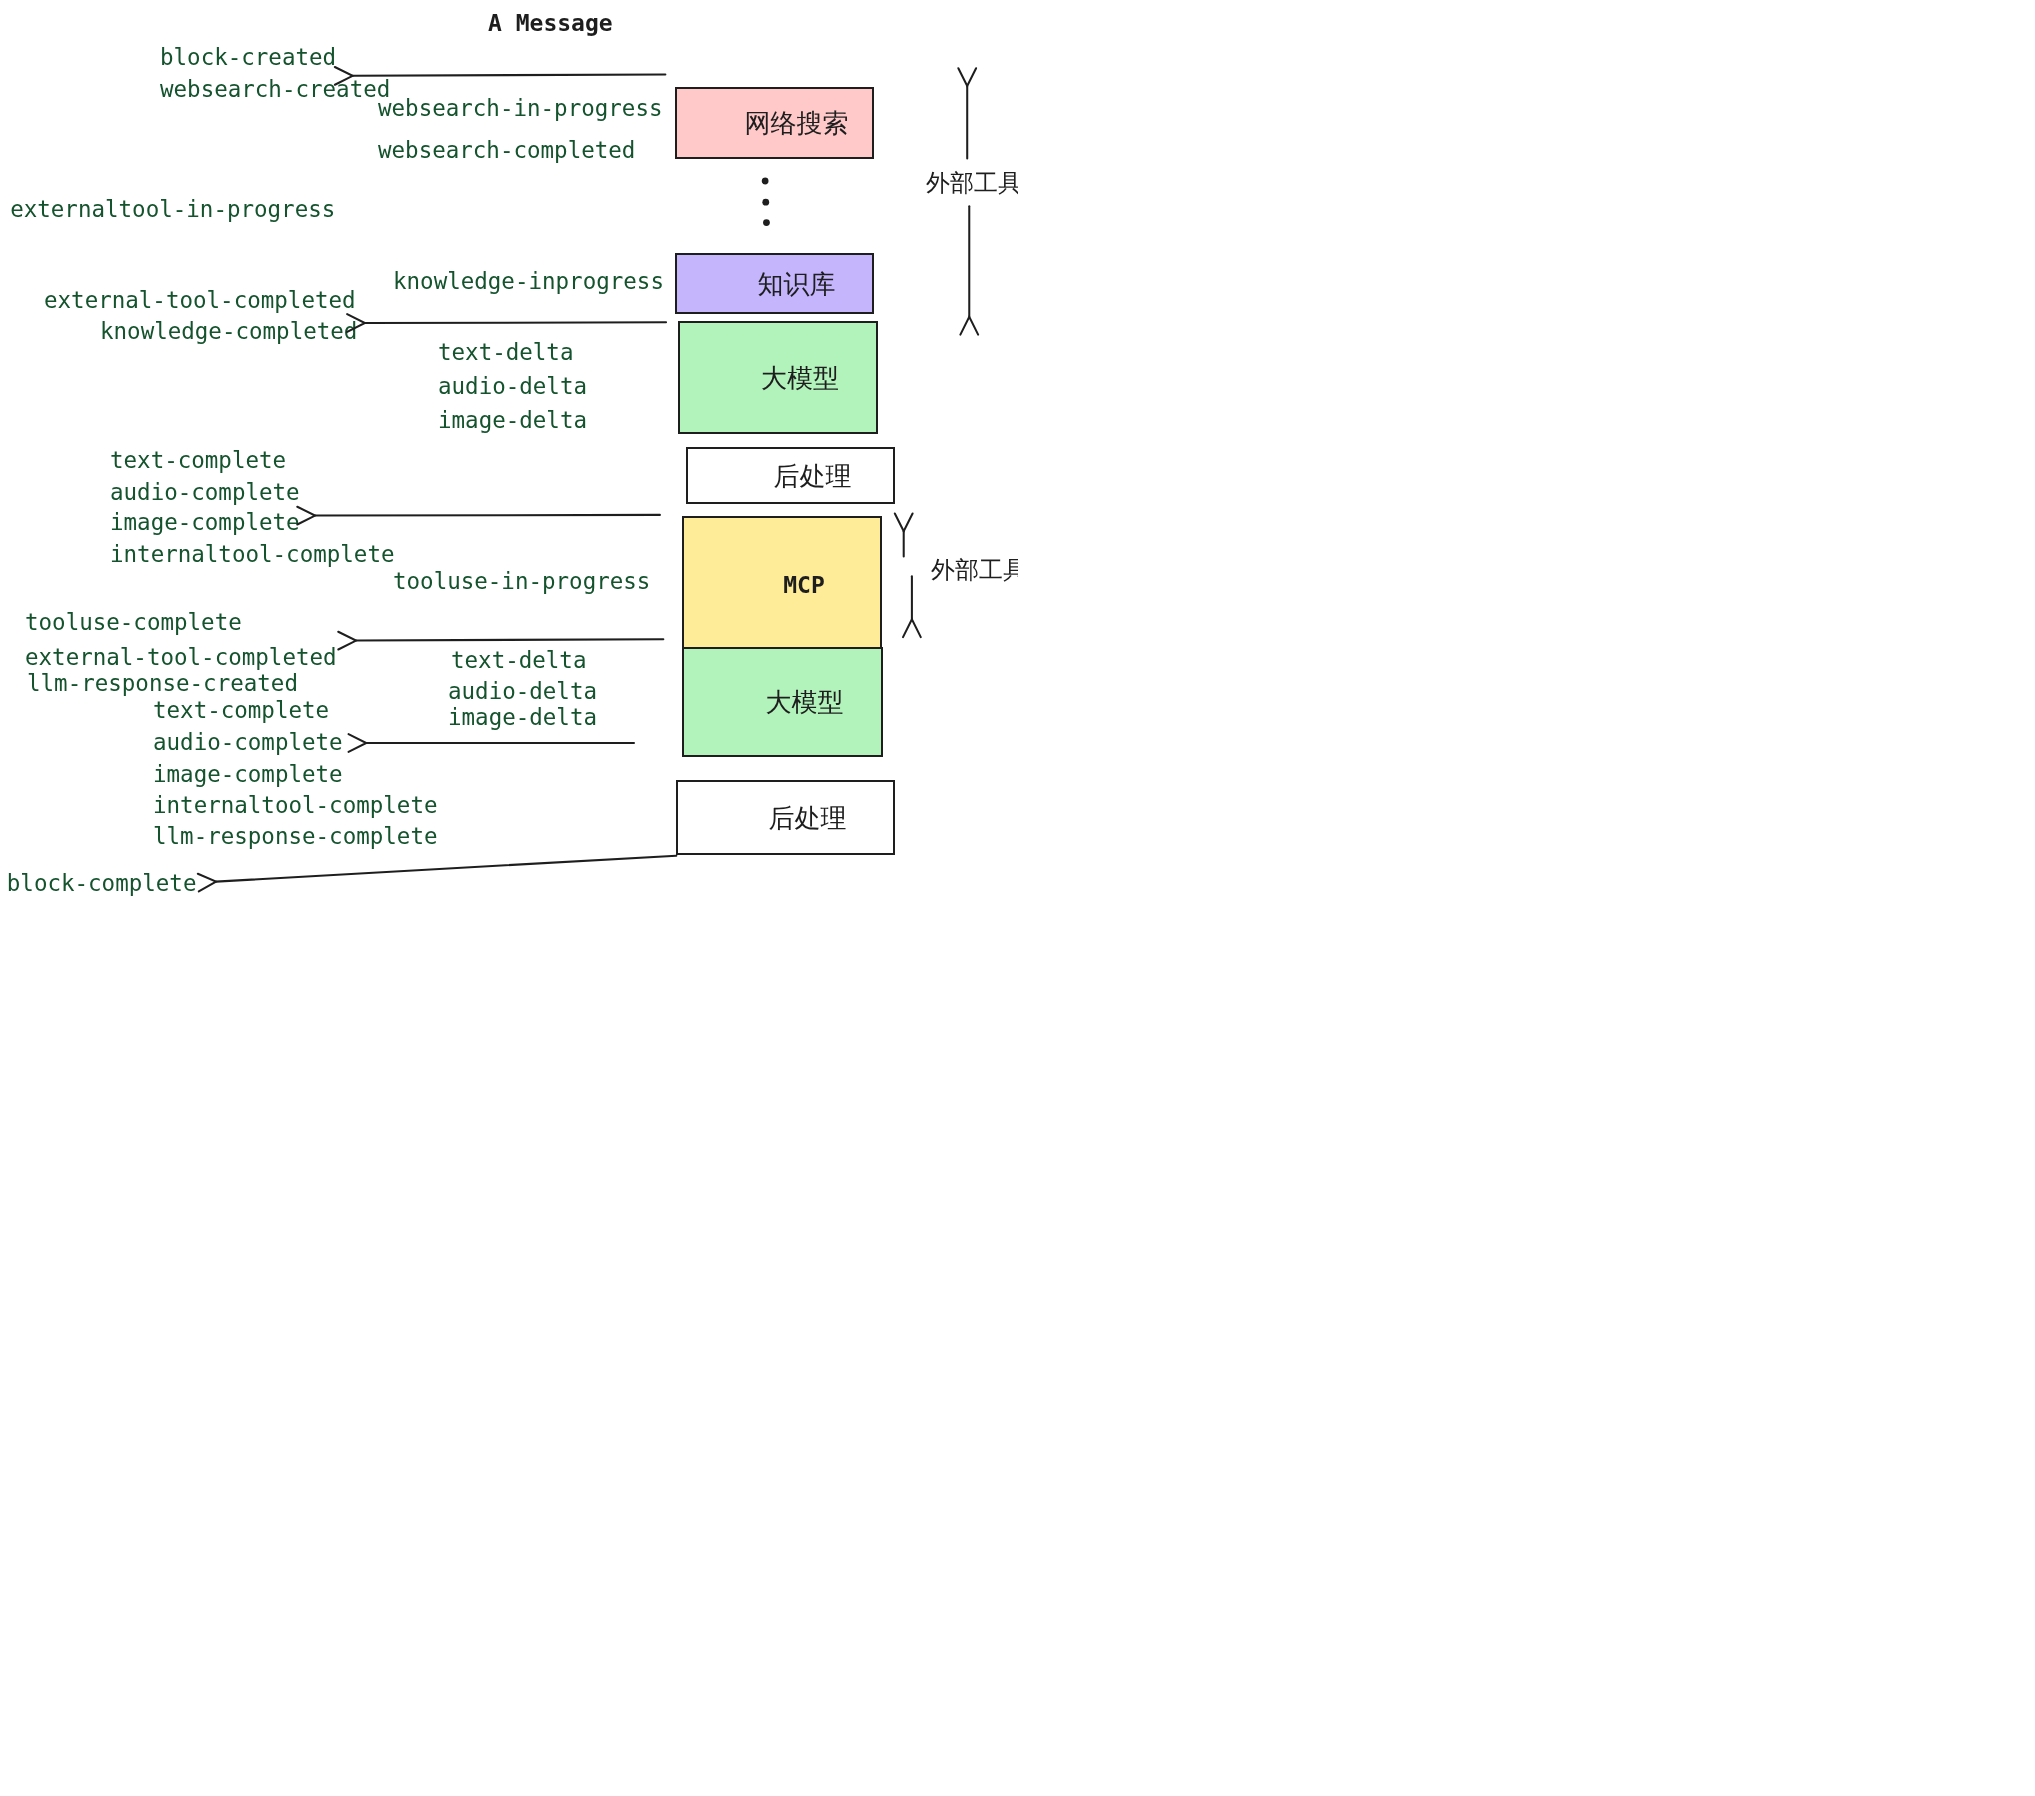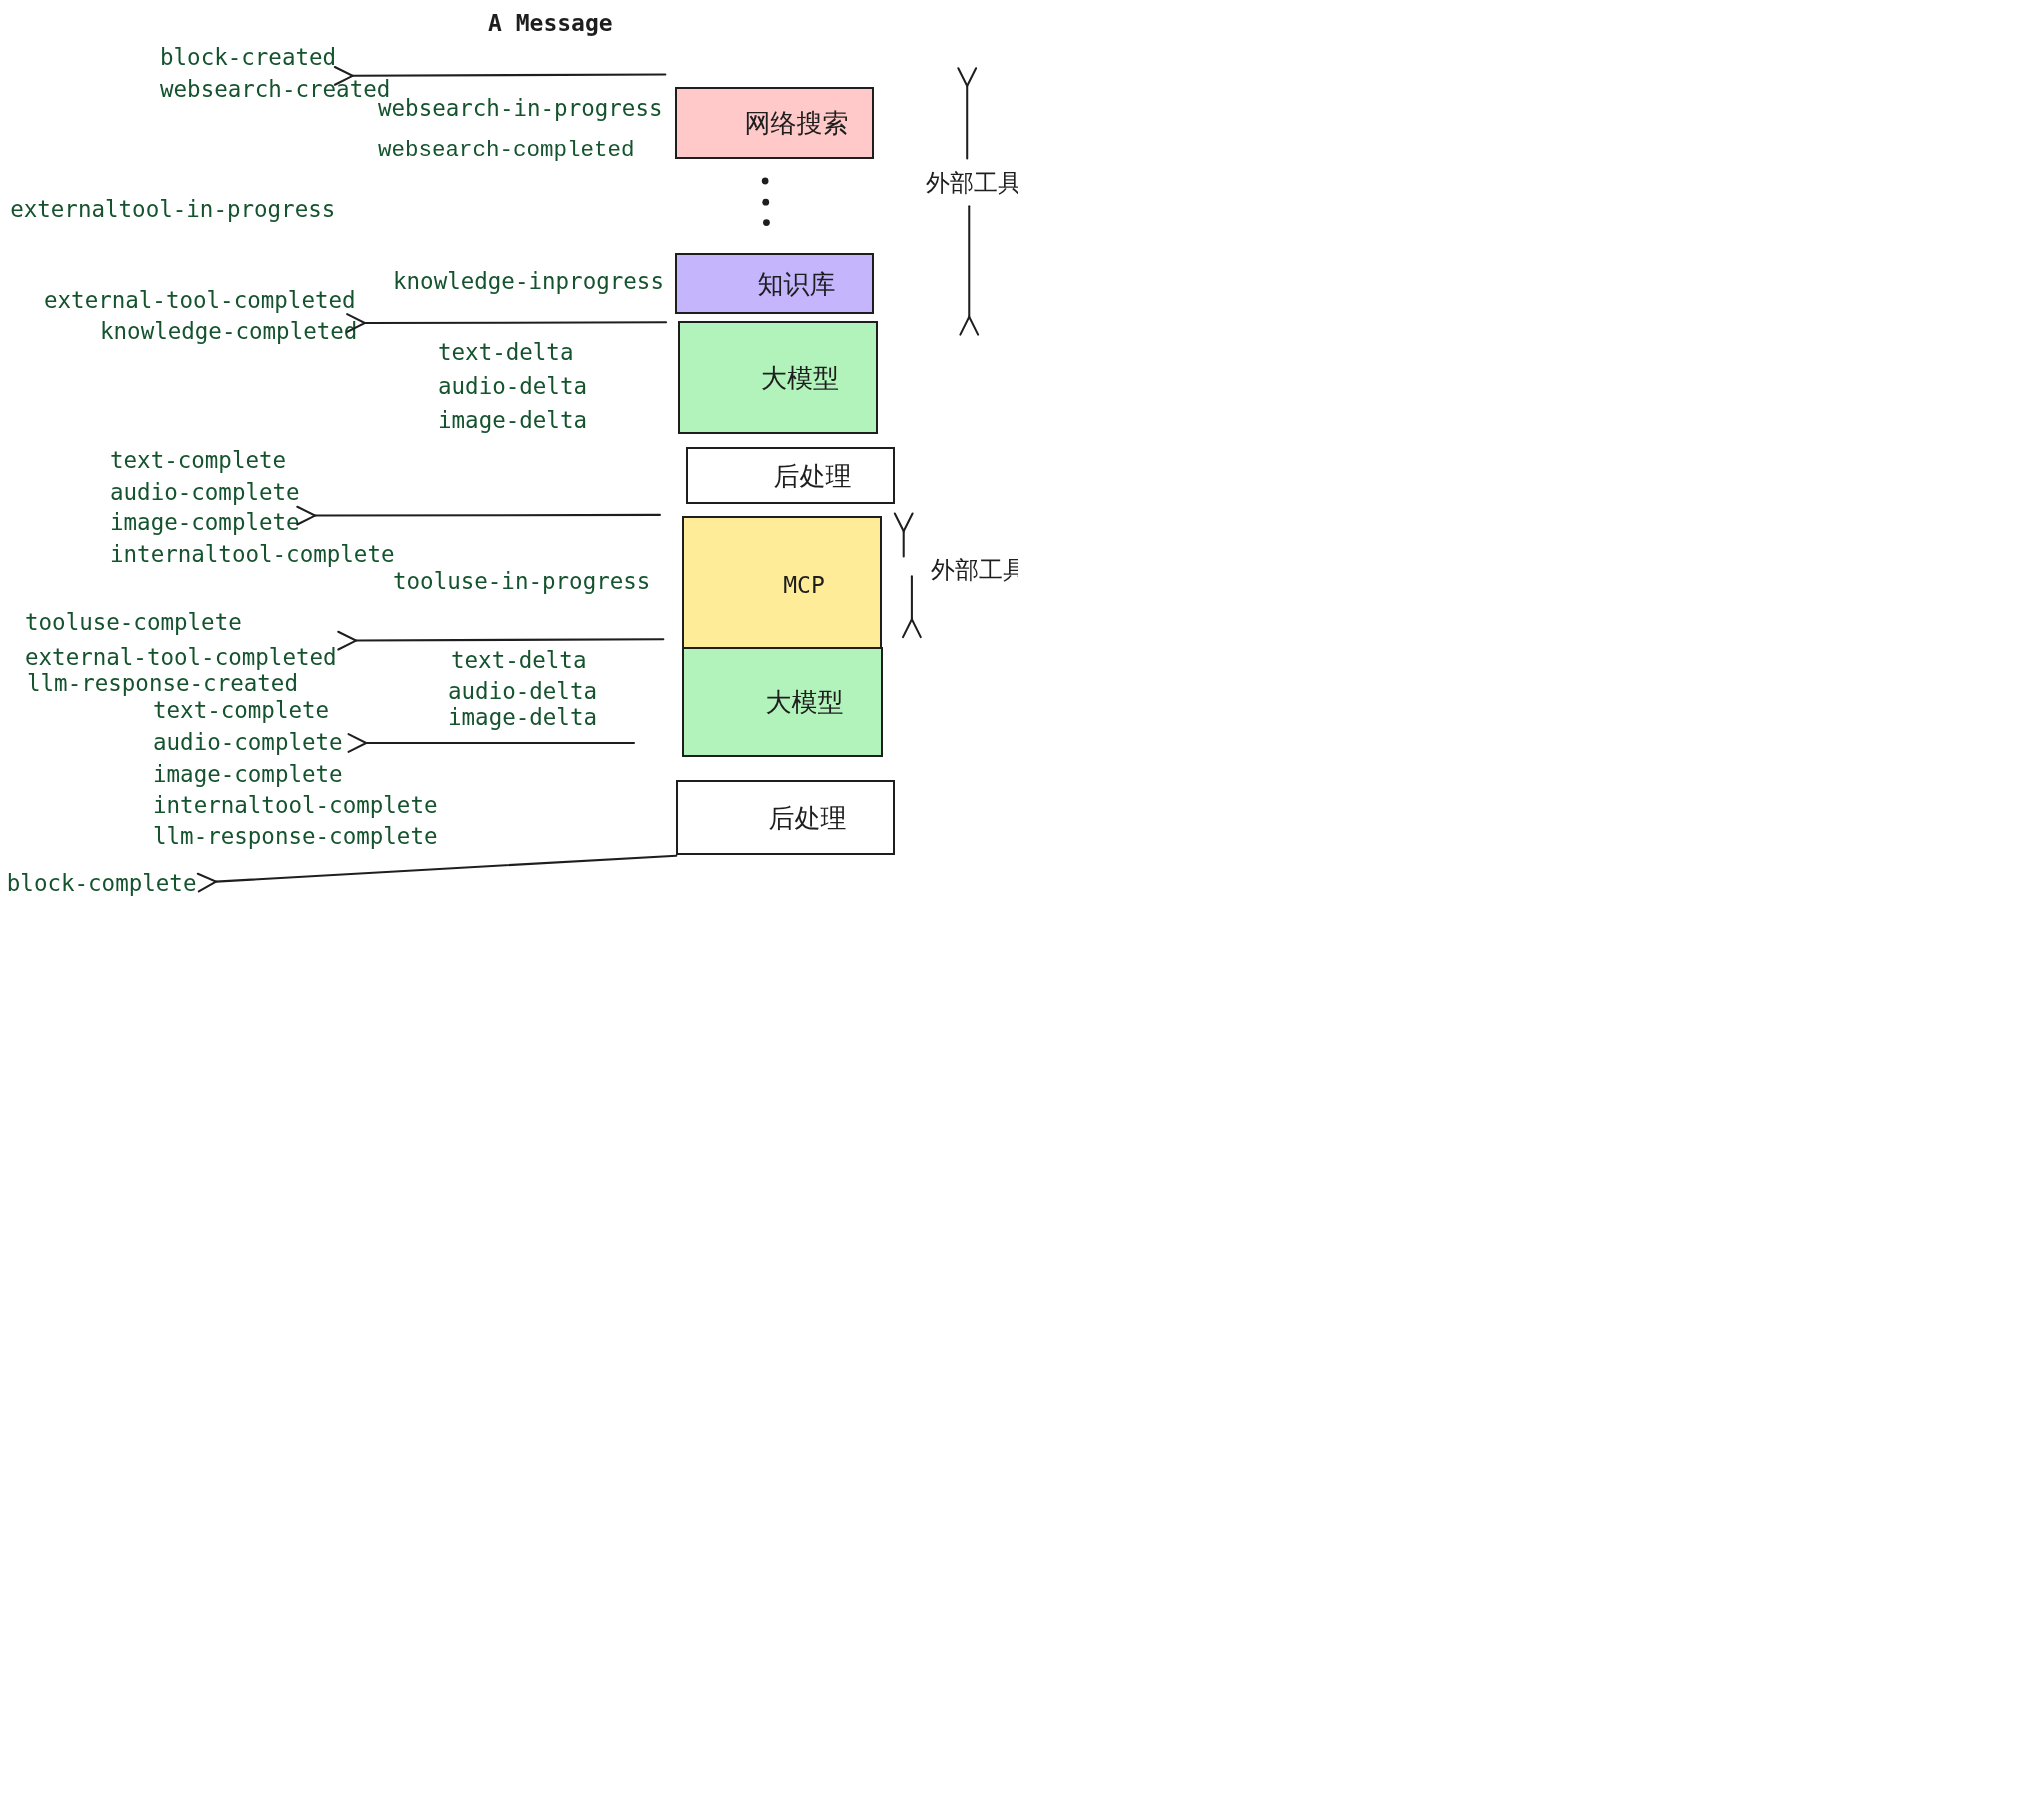--- a/index.html
+++ b/index.html
@@ -51,21 +51,21 @@
 </head>
 <body>
 
 <div id="canvas">
 
   <div class="title" style="left:488px;top:12.3px;">A Message</div>
 
   <div class="evt" style="left:160px;top:57px;">block-created</div>
   <div class="evt" style="left:160px;top:89px;">websearch-created</div>
   <div class="evt" style="left:378px;top:108px;">websearch-in-progress</div>
-  <div class="evt" style="left:378px;top:150px;font-family:Liberation Mono, monospace;">websearch-completed</div>
+  <div class="evt" style="left:378px;top:150px;">websearch-completed</div>
   <div class="evt" style="left:10.2px;top:209px;">externaltool-in-progress</div>
   <div class="evt" style="left:393px;top:281px;text-align:right;">knowledge-inprogress</div>
   <div class="evt" style="left:44px;top:300px;">external-tool-completed</div>
   <div class="evt" style="left:100px;top:331px;text-align:center;">knowledge-completed</div>
   <div class="evt" style="left:438px;top:352px;">text-delta</div>
   <div class="evt" style="left:438px;top:386px;">audio-delta</div>
   <div class="evt" style="left:438px;top:420px;">image-delta</div>
   <div class="evt" style="left:110px;top:460px;">text-complete</div>
   <div class="evt" style="left:110px;top:492px;">audio-complete</div>
   <div class="evt" style="left:110px;top:522px;">image-complete</div>
@@ -90,21 +90,21 @@
   </div>
   <div class="box" style="left: 675px; top: 253px; width: 199px; height: 61px; background: #c4b5fd;">
     <span class="lbl">知识库</span>
   </div>
   <div class="box" style="left: 678px; top: 321px; width: 200px; height: 113px; background: rgb(178, 242, 187);">
     <span class="lbl">大模型</span>
   </div>
   <div class="box" style="left: 686px; top: 447px; width: 209px; height: 57px; background: rgb(255, 255, 255);">
     <span class="lbl">后处理</span>
   </div>
-  <div class="box" style="left: 682px; top: 516px; width: 200px; height: 138px; background: rgb(255, 236, 153);">
+  <div class="box" style="left: 682px; top: 516px; width: 200px; height: 138px; background: rgb(255, 236, 153); font-weight: bold;">
     <span class="lbl mono">MCP</span>
   </div>
   <div class="box" style="left: 682px; top: 647px; width: 201px; height: 110px; background: rgb(178, 242, 187);">
     <span class="lbl">大模型</span>
   </div>
   <div class="box" style="left: 676px; top: 780px; width: 219px; height: 75px; background: rgb(255, 255, 255);">
     <span class="lbl">后处理</span>
   </div>
 
   <div class="side-label" style="left:909px;top:169px;">外部工具</div>

